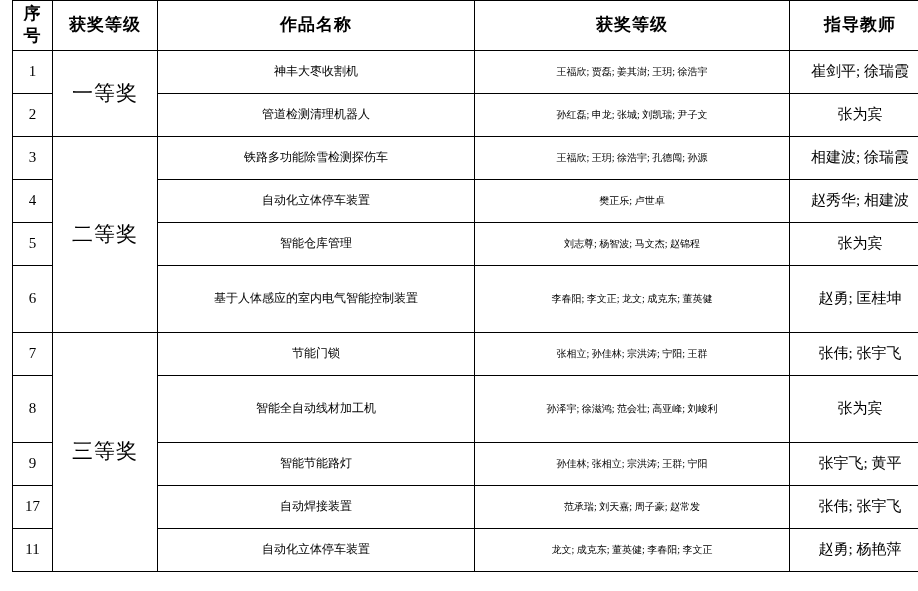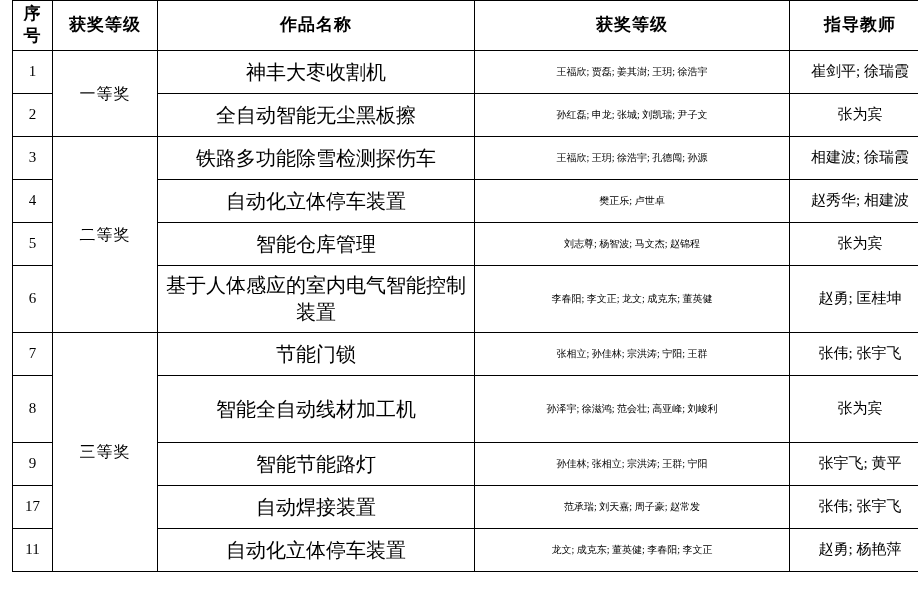--- a/index.html
+++ b/index.html
@@ -39,25 +39,25 @@
   .col-work  { width: 317px; }
   .col-team  { width: 315px; }
   .col-teacher { width: 141px; }
 
   td.c-seq {
     font-size: 15px;
     text-align: left;
     padding-left: 6px;
   }
   td.c-level {
-    font-size: 16px;
+    font-size: 21px;
     letter-spacing: 1px;
   }
   td.c-work {
-    font-size: 20px;
+    font-size: 12px;
   }
   td.c-team {
     font-size: 10px;
   }
   td.c-teacher {
     font-size: 15px;
   }
   tr.r-std td { height: 38px; }
   tr.r-tall td { height: 62px; }
 </style>
@@ -86,21 +86,21 @@
     <tr class="r-std">
       <td class="c-seq">1</td>
       <td class="c-level" rowspan="2">一等奖</td>
       <td class="c-work">神丰大枣收割机</td>
       <td class="c-team">王福欣; 贾磊; 姜其澍; 王玥; 徐浩宇</td>
       <td class="c-teacher">崔剑平; 徐瑞霞</td>
     </tr>
 
     <tr class="r-std">
       <td class="c-seq">2</td>
-      <td class="c-work">全自动智能无尘黑板擦</td>
+      <td class="c-work">管道检测清理机器人</td>
       <td class="c-team">孙红磊; 申龙; 张城; 刘凯瑞; 尹子文</td>
       <td class="c-teacher">张为宾</td>
     </tr>
 
     <tr class="r-std">
       <td class="c-seq">3</td>
       <td class="c-level" rowspan="4">二等奖</td>
       <td class="c-work">铁路多功能除雪检测探伤车</td>
       <td class="c-team">王福欣; 王玥; 徐浩宇; 孔德闯; 孙源</td>
       <td class="c-teacher">相建波; 徐瑞霞</td>

